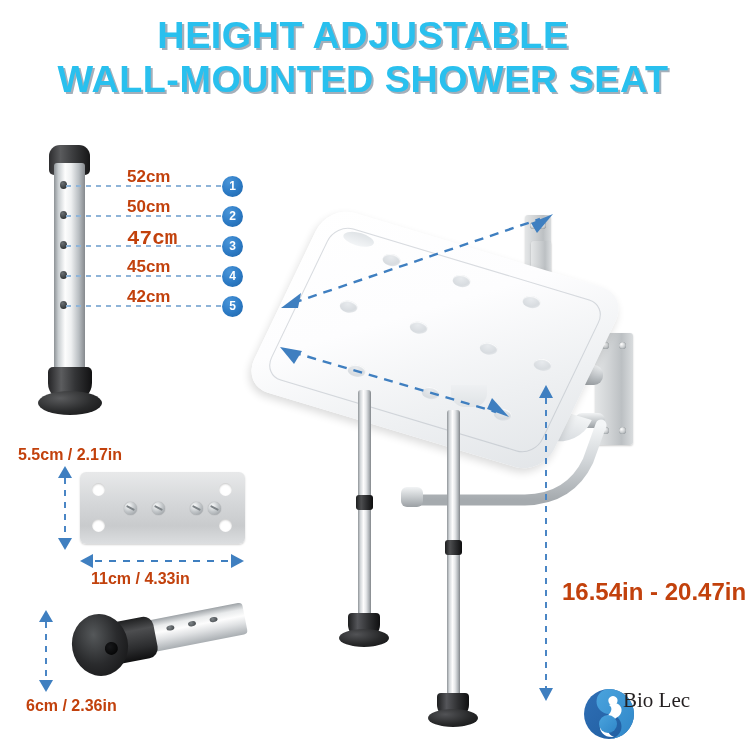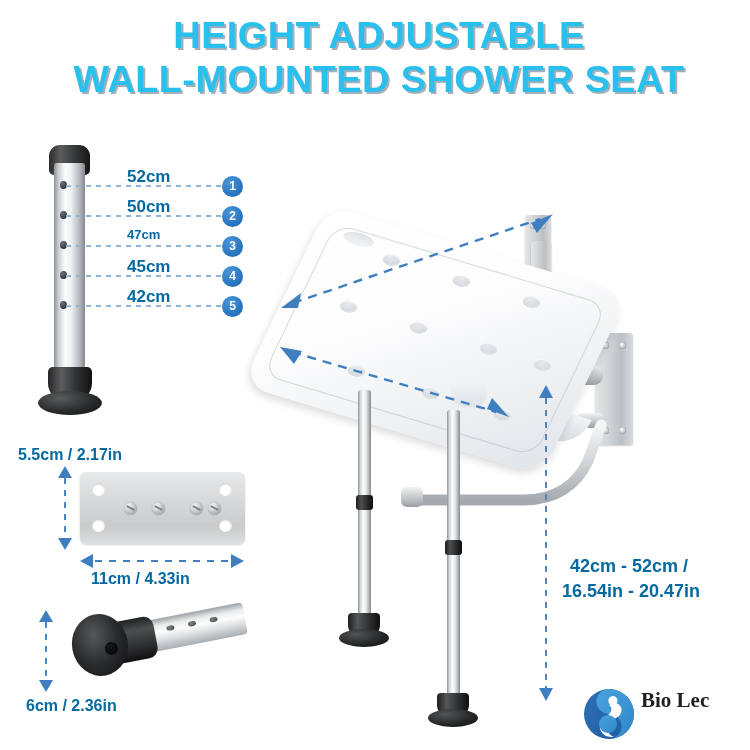--- a/index.html
+++ b/index.html
@@ -1,32 +1,32 @@
 <!DOCTYPE html>
 <html><head>
 <meta charset="utf-8">
 <style>
   html,body{margin:0;padding:0;background:#ffffff;}
   body{width:750px;height:750px;position:relative;overflow:hidden;
        font-family:"Liberation Sans",sans-serif;background:#fff;}
   #stage{position:absolute;inset:0;width:750px;height:750px;background:#fff;}
 
   
-  .title-block{position:absolute;left:0;top:14px;width:726px;text-align:center;margin-left:16px;}
+  .title-block{position:absolute;left:0;top:14px;width:726px;text-align:center;}
   .title-line{
     font-family:"Liberation Sans",sans-serif;
     font-weight:bold;font-size:37px;letter-spacing:.5px;line-height:44px;
     color:#29c0ee;
     text-shadow:2px 2px 0 rgba(90,110,130,.55);
     transform:scaleX(1.02);
   }
   .title-line.l2{font-size:37px;}
 
   
-  .dim{position:absolute;color:#0369a1;font-weight:bold;
+  .dim{position:absolute;color:#c2410c;font-weight:bold;
        font-family:"Liberation Sans",sans-serif;white-space:nowrap;}
 
   
   .dashline{position:absolute;background-image:
       repeating-linear-gradient(to right,#8fb4d8 0 5px,transparent 5px 10px);
       height:2px;}
   .dashline-v{position:absolute;background-image:
       repeating-linear-gradient(to bottom,#4a86c5 0 6px,transparent 6px 12px);
       width:2px;}
 
@@ -115,22 +115,22 @@
      background:radial-gradient(ellipse at 35% 30%,#525356 0%,#272829 55%,#101011 100%);}
   .hinge{position:absolute;border-radius:4px;
      background:linear-gradient(to bottom,#f2f4f5,#c3c7ca 55%,#9ba0a4);}
 
   
   .arrowhead{position:absolute;width:0;height:0;}
 
   
   .logo{position:absolute;left:583px;top:686px;width:160px;height:56px;}
   .logo-mark{position:absolute;left:0;top:2px;width:52px;height:52px;}
-  .logo-text{position:absolute;left:58px;top:2px;
-     font-family:"Liberation Serif",serif;font-weight:bold;color:#231f20;
+  .logo-text{position:absolute;left:40px;top:2px;
+     font-family:"Liberation Serif",serif;font-weight:normal;color:#231f20;
      font-size:21px;line-height:25px;}
   .logo-text .reg{font-size:9px;vertical-align:super;}
 </style>
 </head>
 <body>
 
 <div id="stage">
 
   <div class="title-block">
     <div class="title-line l1">HEIGHT ADJUSTABLE</div>
@@ -152,21 +152,21 @@
   </div>
 
   <div class="dashline" style="left:66px;top:185px;width:167px;"></div>
   <div class="dashline" style="left:66px;top:215px;width:167px;"></div>
   <div class="dashline" style="left:66px;top:245px;width:167px;"></div>
   <div class="dashline" style="left:66px;top:275px;width:167px;"></div>
   <div class="dashline" style="left:66px;top:305px;width:167px;"></div>
 
   <div class="dim" style="left:127px;top:167px;font-size:17px;">52cm</div>
   <div class="dim" style="left:127px;top:197px;font-size:17px;">50cm</div>
-  <div class="dim" style="left:127px;top:227px;font-size:13px;">47cm</div>
+  <div class="dim" style="left:127px;top:227px;font-size:21px;font-family:Liberation Mono, monospace;">47cm</div>
   <div class="dim" style="left:127px;top:257px;font-size:17px;">45cm</div>
   <div class="dim" style="left:127px;top:287px;font-size:17px;">42cm</div>
 
   <div class="num-badge" style="left:222px;top:176px;">1</div>
   <div class="num-badge" style="left:222px;top:206px;">2</div>
   <div class="num-badge" style="left:222px;top:236px;">3</div>
   <div class="num-badge" style="left:222px;top:266px;">4</div>
   <div class="num-badge" style="left:222px;top:296px;">5</div>
 
   <div class="dim" style="left:18px;top:446px;font-size:16px;">5.5cm / 2.17in</div>
@@ -278,22 +278,21 @@
 
   <svg style="position:absolute;left:278px;top:340px;width:240px;height:90px;overflow:visible;">
     <line x1="14" y1="12" x2="218" y2="72" stroke="#3f7fc0" stroke-width="2.4" stroke-dasharray="9,7"></line>
     <polygon points="2,7 24,11 16,24" fill="#3f7fc0"></polygon>
     <polygon points="231,77 209,69 214,58" fill="#3f7fc0"></polygon>
   </svg>
 
   <div class="dashline-v" style="left:545px;top:398px;height:292px;"></div>
   <div class="arrowhead" style="left:539px;top:385px;border-left:7px solid transparent;border-right:7px solid transparent;border-bottom:13px solid #3f7fc0;"></div>
   <div class="arrowhead" style="left:539px;top:688px;border-left:7px solid transparent;border-right:7px solid transparent;border-top:13px solid #3f7fc0;"></div>
-  <div class="dim" style="left:570px;top:554px;font-size:18px;line-height:25px;">42cm - 52cm /</div>
-  <div class="dim" style="left:562px;top:579px;font-size:18px;line-height:25px;">16.54in - 20.47in</div>
+  <div class="dim" style="left:562px;top:579px;font-size:24px;line-height:25px;">16.54in - 20.47in</div>
 
   <div class="logo">
     <svg class="logo-mark" viewBox="0 0 52 52">
       <defs>
         <linearGradient id="lg1" x1="0" y1="0" x2="1" y2="1">
           <stop offset="0%" stop-color="#2f6fb5"></stop>
           <stop offset="100%" stop-color="#1f5da0"></stop>
         </linearGradient>
         <linearGradient id="lg2" x1="0" y1="0" x2="1" y2="1">
           <stop offset="0%" stop-color="#4aa3dd"></stop>

